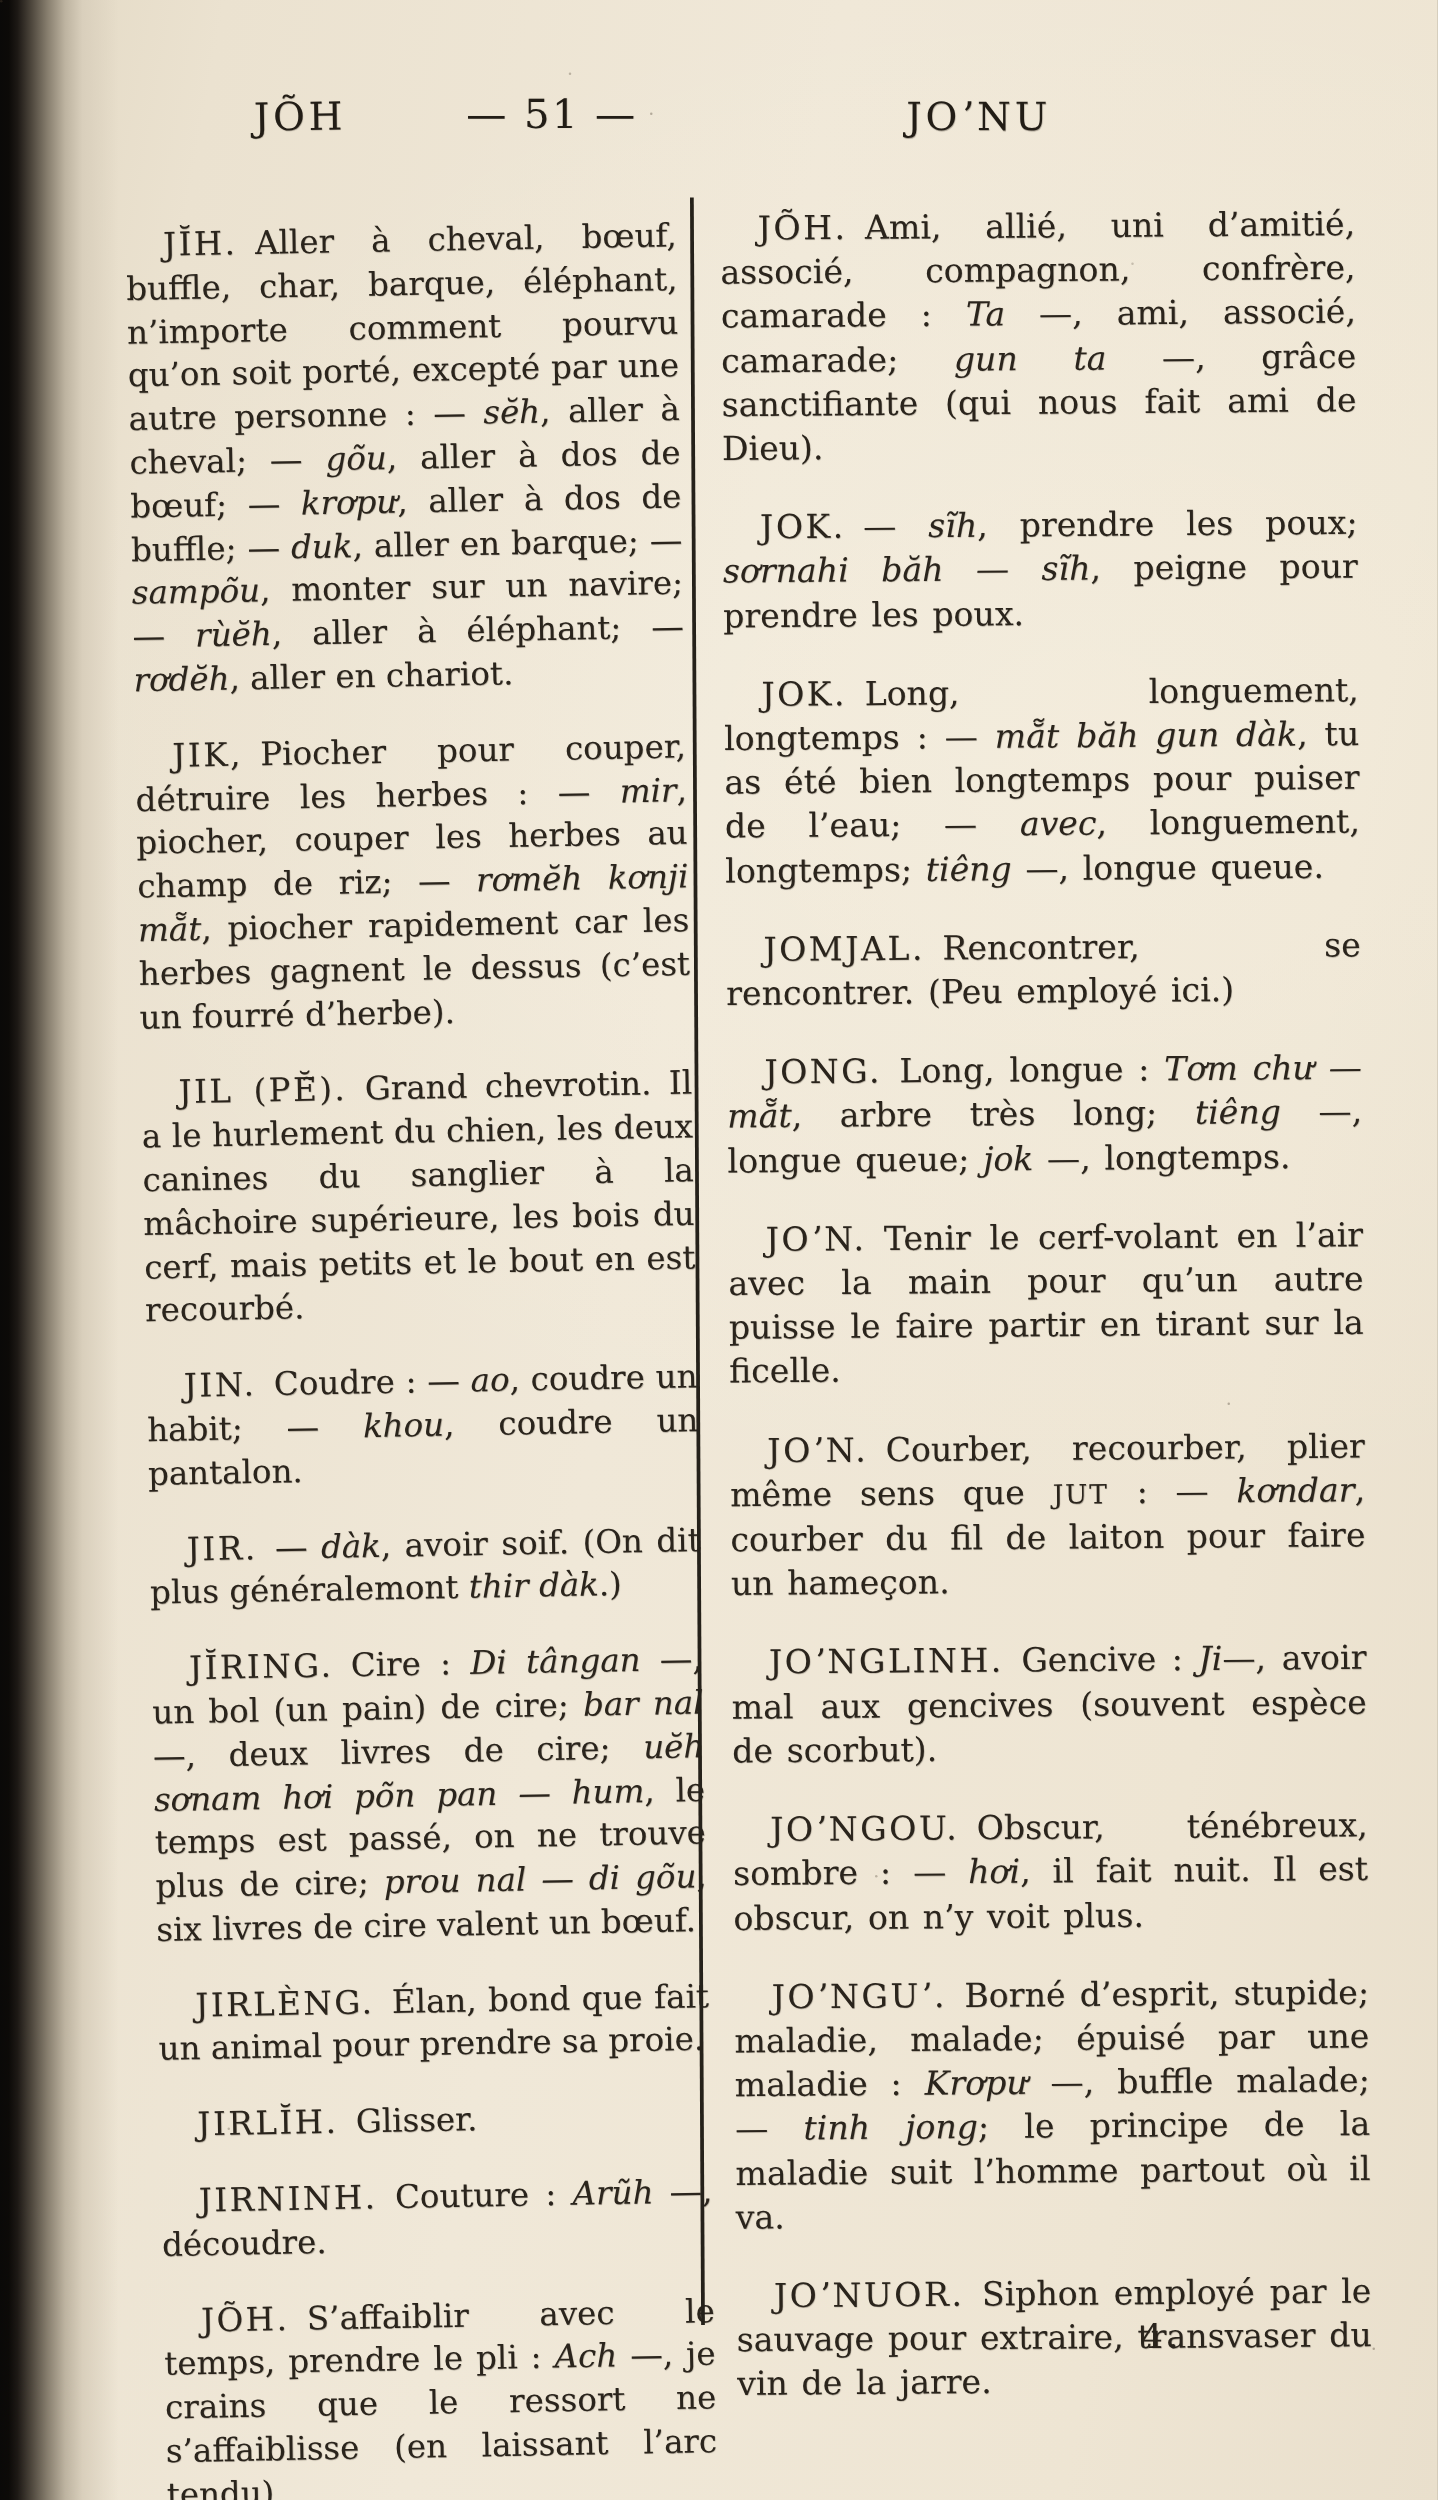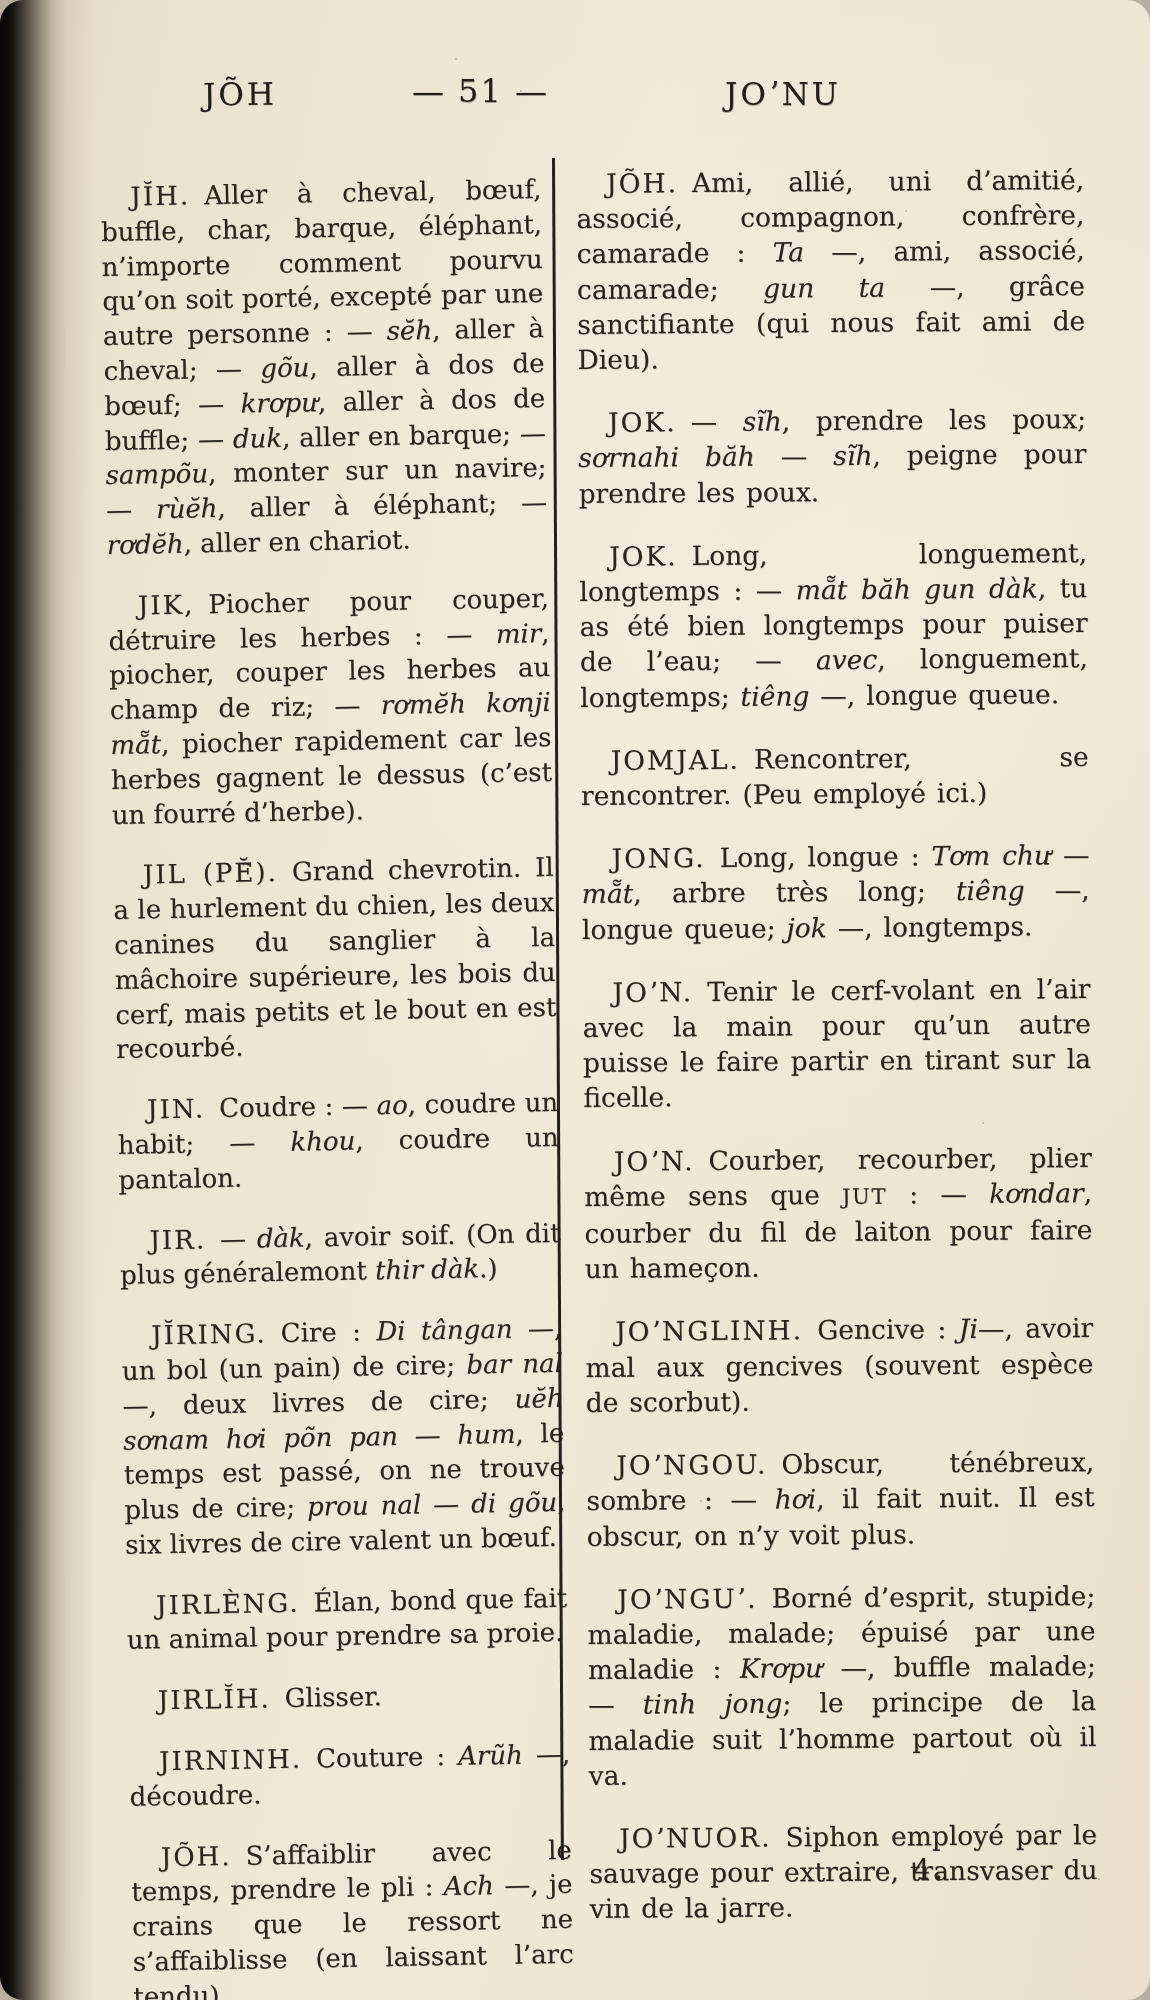--- a/index.html
+++ b/index.html
@@ -5,21 +5,20 @@
   html,body { margin:0; padding:0; background:#b8af9e; }
   .page {
     position:relative; width:1150px; height:2000px; overflow:hidden;
     background:
       radial-gradient(1200px 900px at 75% 30%, rgba(255,252,240,0.25), rgba(255,252,240,0) 70%),
       linear-gradient(100deg, #e2d8c3 0%, #ebe2d0 12%, #f0e8d8 45%, #eee5d3 80%, #e9dfcc 100%);
     background-color: var(--paper, #ece3d2);
     font-family:"DejaVu Serif","Liberation Serif",serif;
     color: var(--ink, #2a241c);
     text-shadow: 0.4px 0.5px 0.6px rgba(40,32,22,0.35);
-    border-radius: 23px;
   }
   .binding {
     position:absolute; left:0; top:0; bottom:0; width:95px;
     background: linear-gradient(to right,
       #0a0908 0px, #0c0a08 7px, #1d1915 14px, #4d463c 25px,
       #877e6e 38px, #bdb3a0 52px, #d9cfbc 66px, rgba(233,223,204,0) 95px);
   }
   .specks { position:absolute; left:0; top:0; width:2px; height:2px; border-radius:50%;
     background:rgba(70,58,44,0.45);
     box-shadow: 520px 90px 0 rgba(70,58,44,0.35), 842px 322px 0 rgba(70,58,44,0.3),
@@ -27,21 +26,21 @@
       700px 1500px 0 rgba(70,58,44,0.3), 982px 1122px 0 rgba(70,58,44,0.35),
       182px 1702px 0 rgba(70,58,44,0.3), 1098px 1878px 0 rgba(70,58,44,0.35),
       455px 58px 0 rgba(70,58,44,0.3), 905px 210px 0 rgba(70,58,44,0.25);
   }
   .head-left, .head-right {
     position:absolute; top:76px; font-size:31px; letter-spacing:3px; color:#221d16;
   }
   .head-left { left:203px; transform:rotate(-0.8deg); }
   .head-right { left:725px; }
   .head-center {
-    position:absolute; left:373px; top:72px; width:176px; text-align:right;
+    position:absolute; left:373px; top:72px; width:176px; text-align:left;
     font-size:32px; letter-spacing:2px; color:#221d16;
   }
   .column { position:absolute; text-align:justify; }
   .col-left {
     left:100px; top:172px; width:441px;
     font-size:26px; line-height:34.8px;
     transform:rotate(-1.05deg); transform-origin:100% 0;
   }
   .col-right {
     left:576px; top:166px; width:508px;

